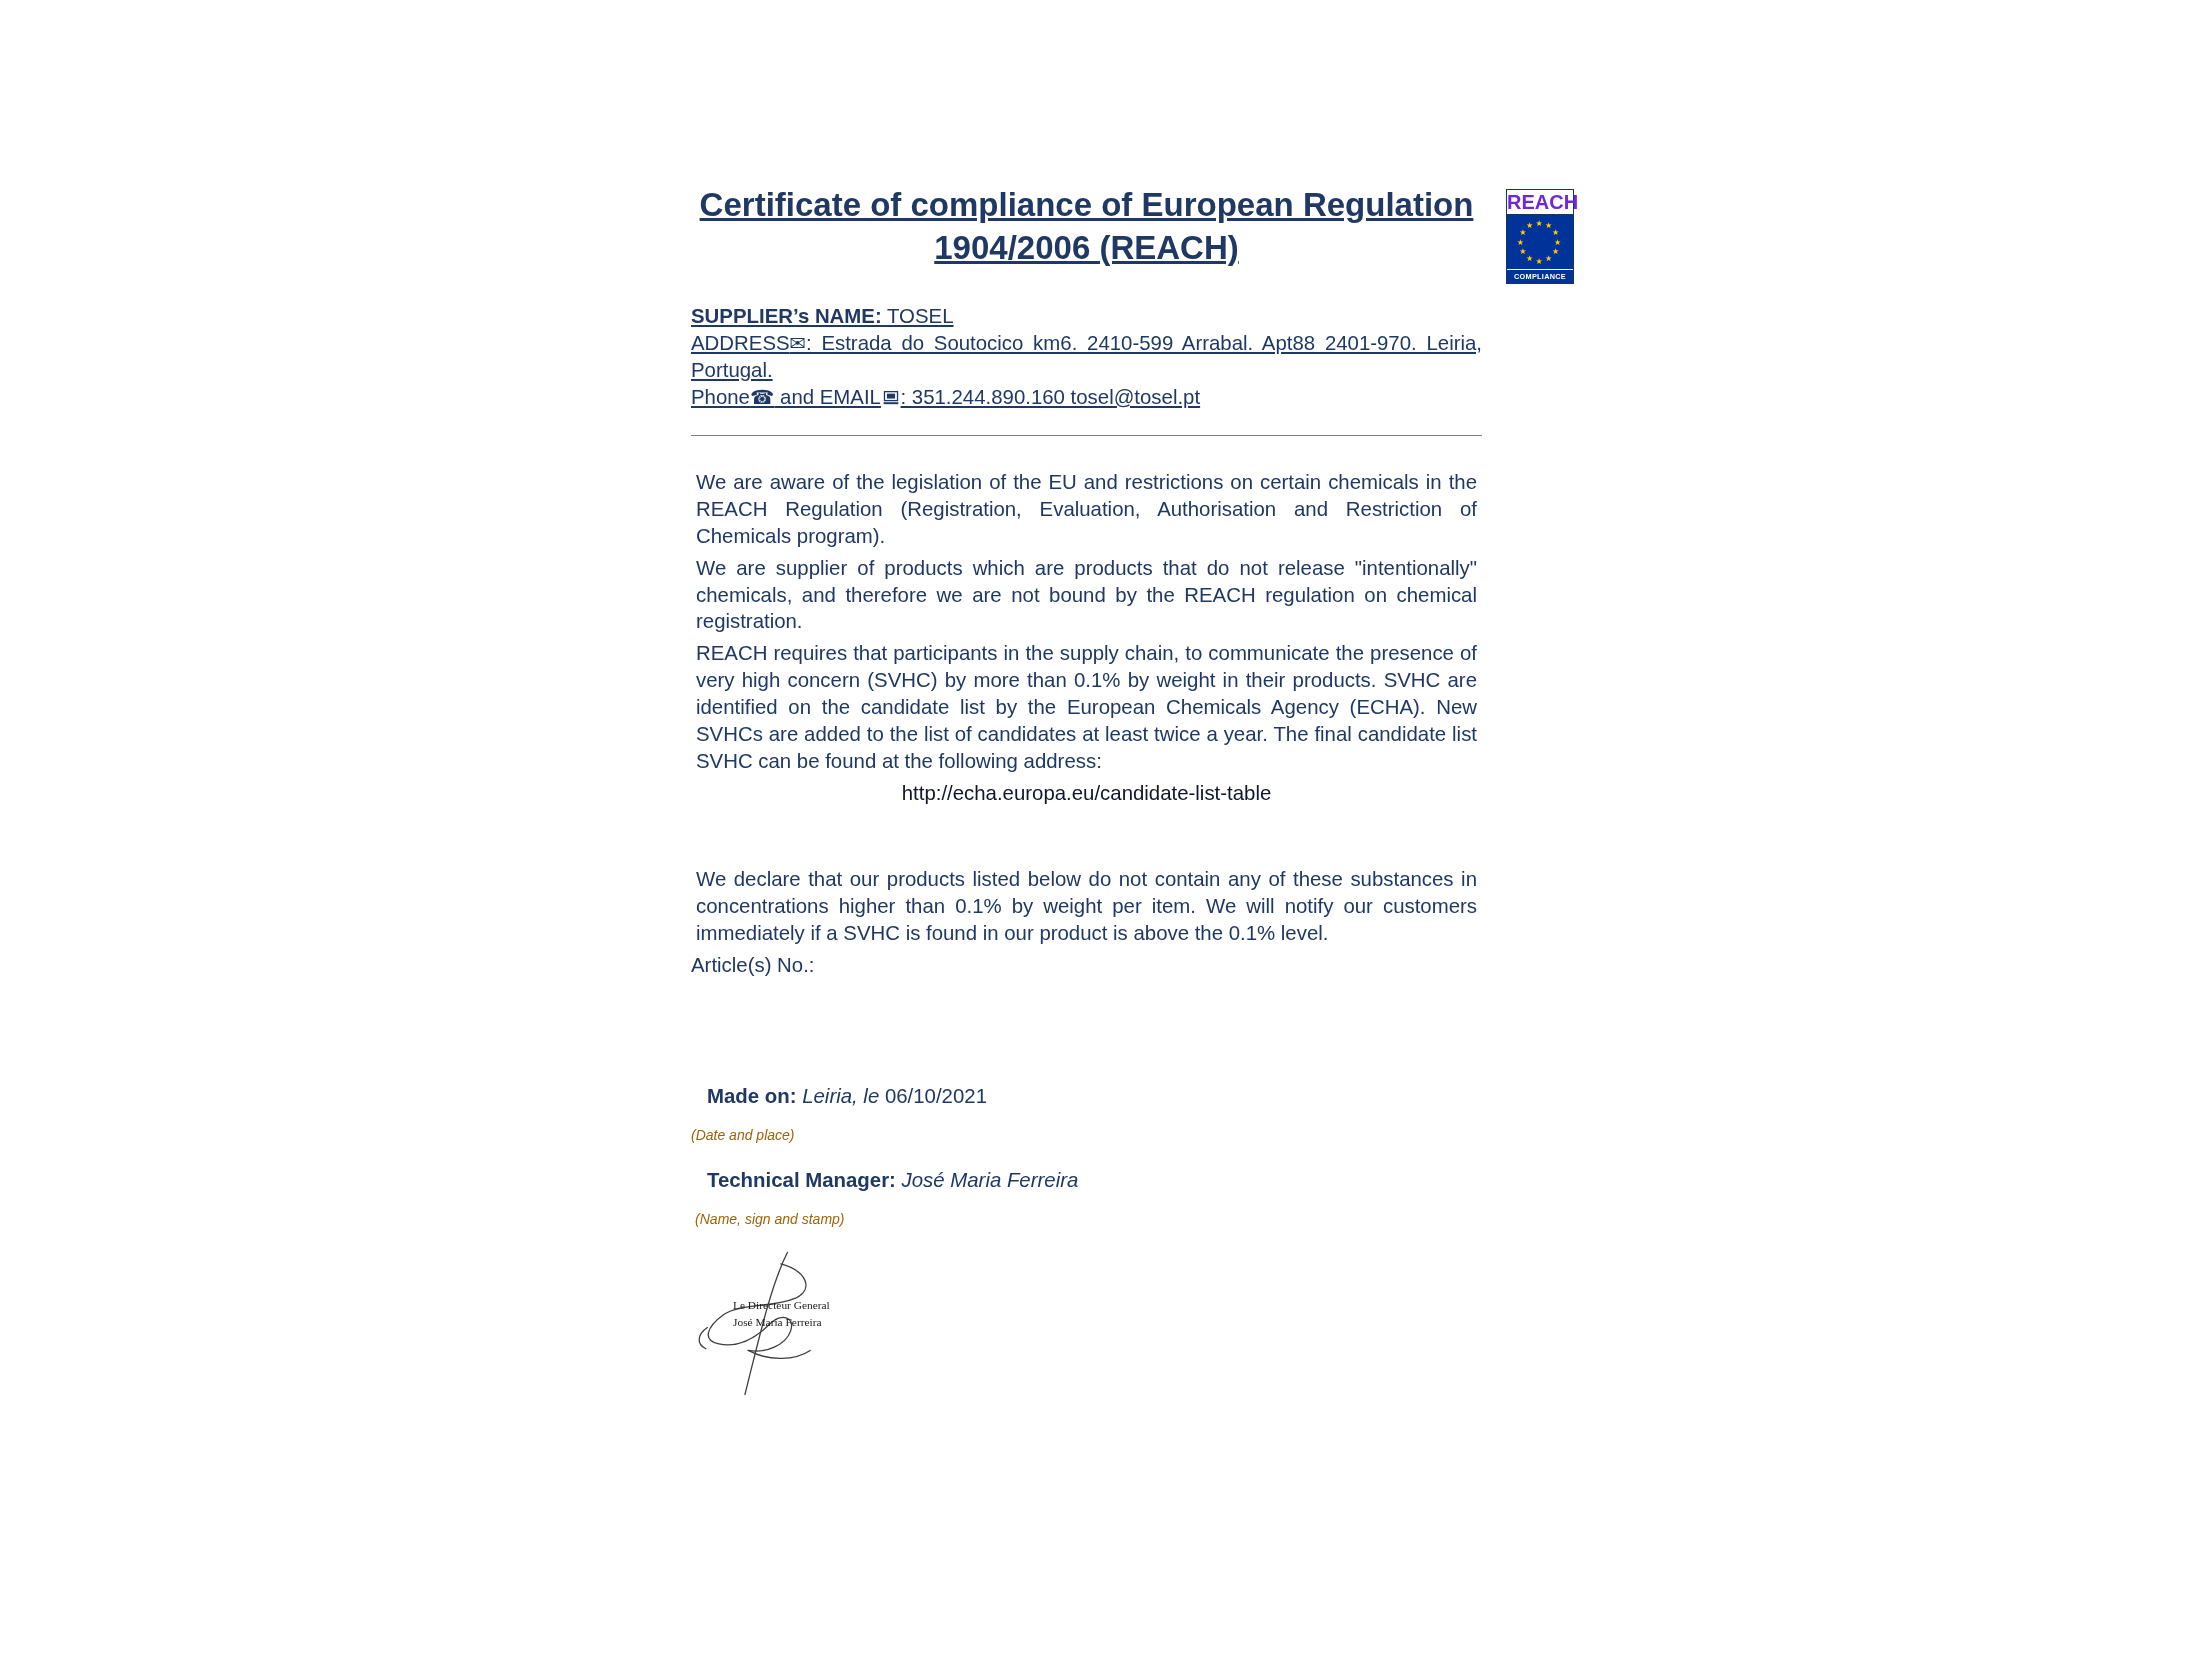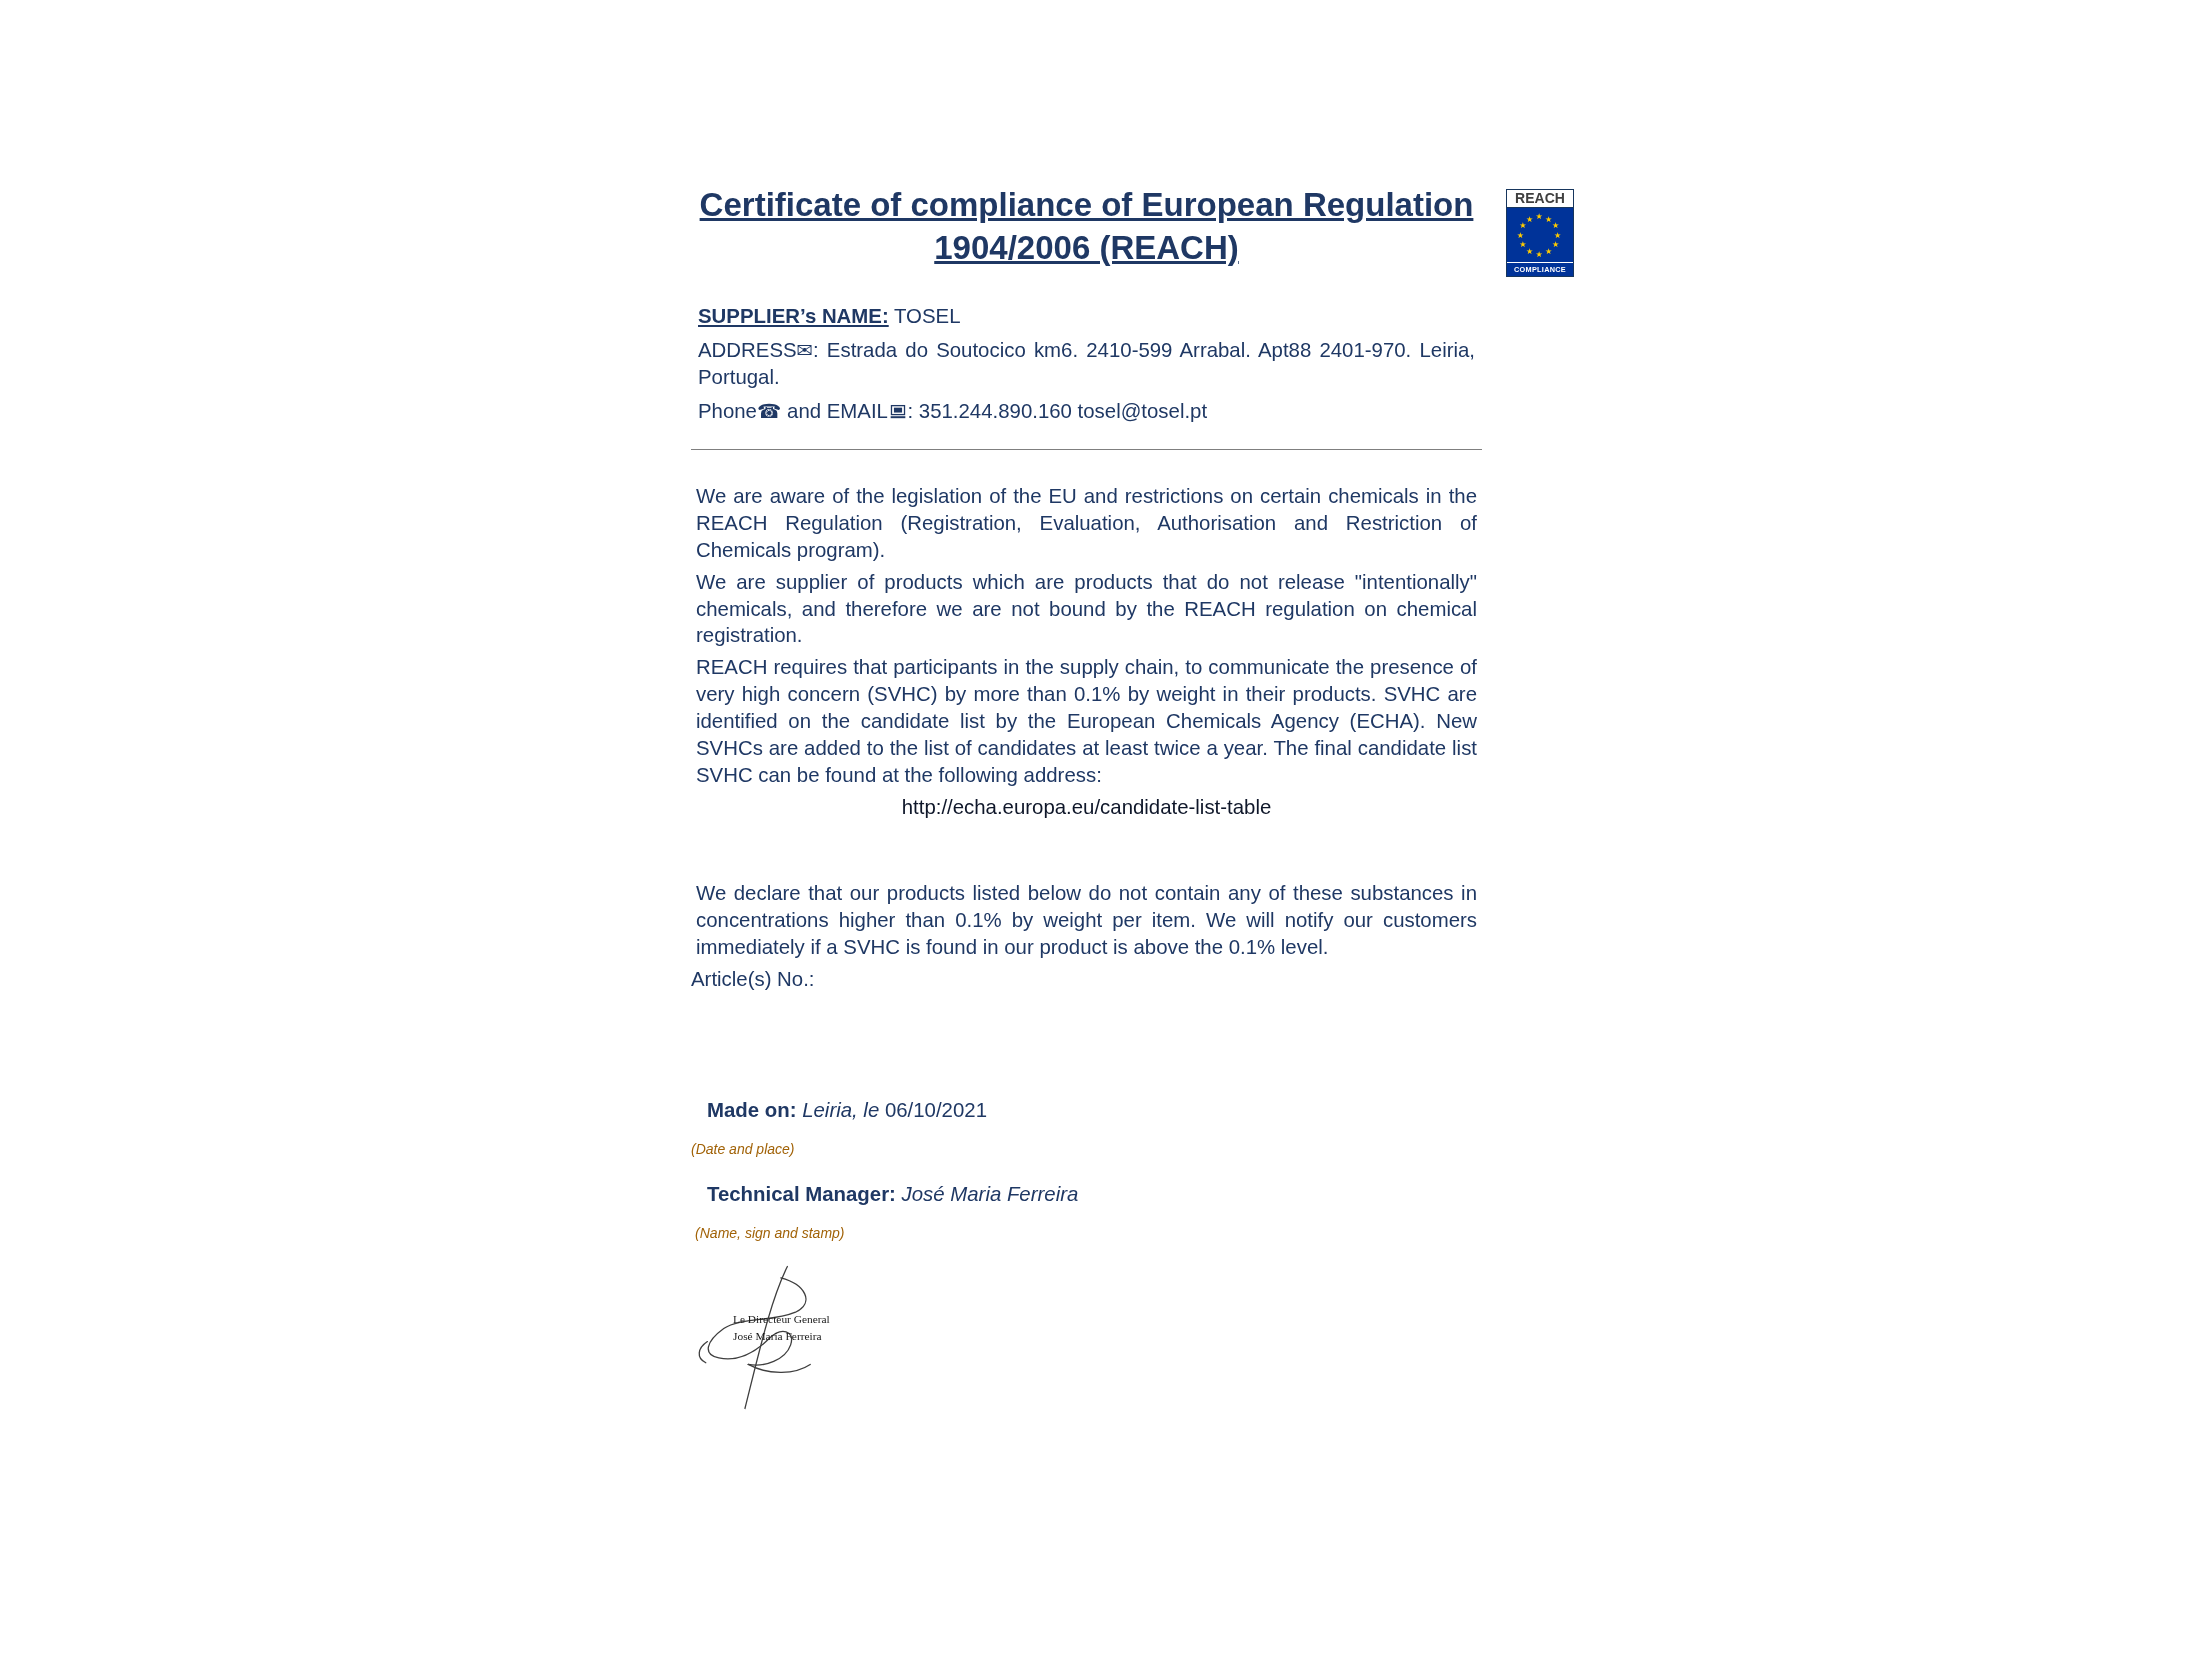--- a/index.html
+++ b/index.html
@@ -11,21 +11,21 @@
   }
   .doc {
     position:absolute; left:691px; top:184px; width:791px;
     color:#1f3864;
     font-size:20.4px; line-height:1.32;
   }
   .title {
     font-size:33px; line-height:1.3; font-weight:bold; text-align:center;
     text-decoration:underline; color:#1f3864; margin:0 0 33px 0;
   }
-  .supplier-line { text-align:justify; margin:7px; }
+  .supplier-line { text-align:justify; margin:0;text-decoration:underline; }
   .label-underline { font-weight:bold; text-decoration:underline; }
   .glyph-icon { font-family:"DejaVu Sans",sans-serif; font-size:19.6px; }
   .computer-icon-svg { vertical-align:-2.4px; margin:0 0.8px; }
   .rule {
     border:none; border-top:1.6px solid #7f7f7f; margin:24.4px 0 33px 0;
   }
   p.body { text-align:justify; margin:5px; }
   .p1 { margin-bottom:65px; }
   .p2 { margin-bottom:77px; }
   .p3 { margin-bottom:51px; }
@@ -38,21 +38,21 @@
   .italic { font-style:italic; }
   .sub-note { font-size:14px; font-style:italic; margin:1.6px 0 0 0; color:#a16207; }
   .manager-block { margin-top:23px; }
   .manager-sub { margin-left:4.1px; }
   
   .reach-logo {
     position:absolute; left:1506px; top:189px; width:68px;
     border:1.6px solid #17365d; background:#003399;
   }
   .reach-logo-top {
-    background:#ffffff; color:#404040; font-weight:bold; font-size:14px;
+    background:#ffffff; color:#6d28d9; font-weight:bold; font-size:20px;
     text-align:center; padding:0.8px 0; line-height:1.1;
     border-bottom:1.6px solid #17365d;
   }
   .reach-logo-flag { position:relative; height:54px; background:#003399; }
   .star { position:absolute; color:#ffcc00; font-size:8.1px; line-height:8.1px;
           font-family:"DejaVu Sans",sans-serif; }
   .reach-logo-bottom {
     background:#003399; color:#ffffff; font-weight:bold; font-size:7.3px;
     letter-spacing:0.3px; text-align:center; padding:2.4px 0 1.6px 0;
     border-top:1.6px solid #ffffff;

